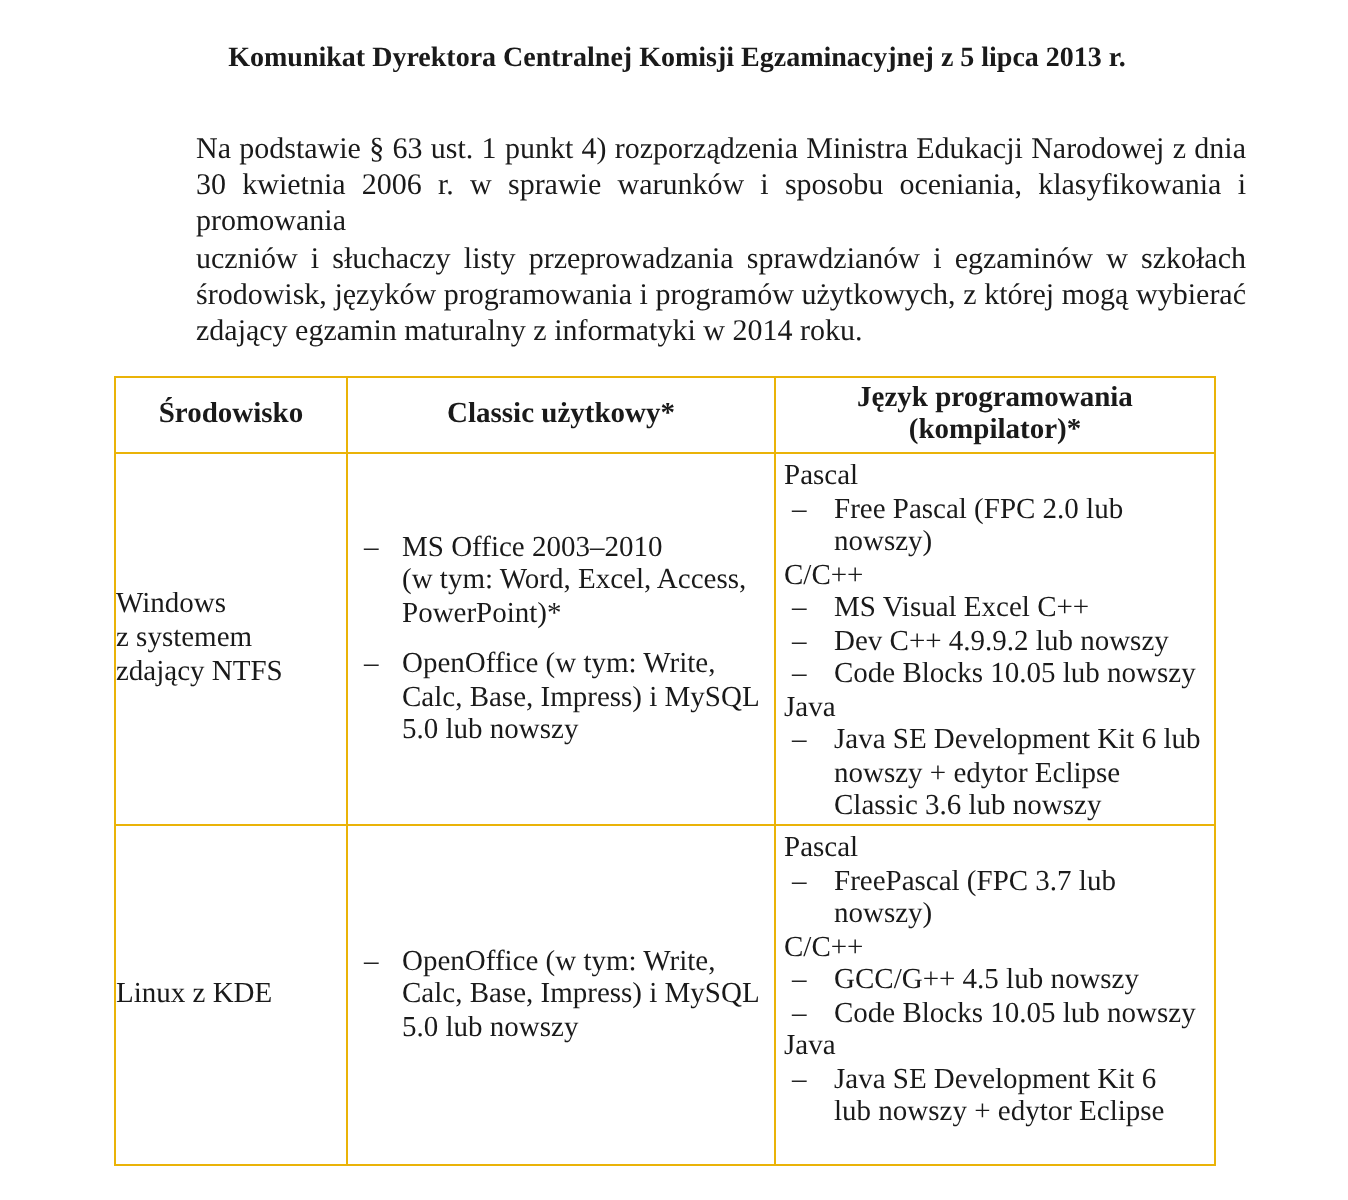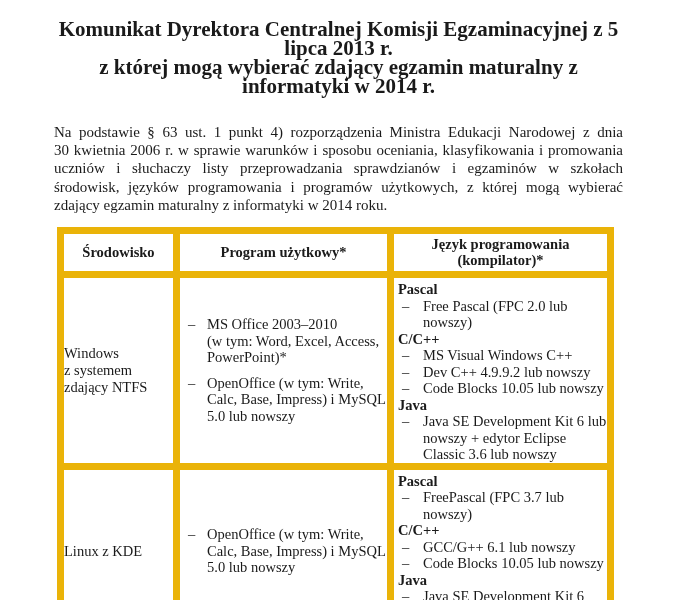--- a/index.html
+++ b/index.html
@@ -8,44 +8,45 @@
     overflow: hidden;
     background: #ffffff;
     color: #1a1a1a;
     font-family: "Liberation Serif", serif;
   }
   .page { padding: 20px 51px 0 54px; }
 
   .doc-title {
     font-weight: bold;
     text-align: center;
-    font-size: 21px;
+    font-size: 14px;
     line-height: 19px;
   }
 
   .intro {
     margin-top: 27px;
     font-size: 15px;
     line-height: 18.2px;
+    margin-left: 44px;
   }
   .jline { text-align: justify; text-align-last: justify; }
   .jline.last { text-align-last: left; }
 
   table.env-table {
     border-collapse: collapse;
     margin-top: 13px;
     margin-left: 3px;
     width: 550px;
     table-layout: fixed;
     font-size: 14.5px;
   }
   .env-table col.c1 { width: 116px; }
   .env-table col.c2 { width: 214px; }
   .env-table col.c3 { width: 220px; }
-  .env-table th, .env-table td { border: 7px solid #eab308; }
+  .env-table th, .env-table td { border: 1px solid #eab308; }
   .env-table th {
     font-weight: bold;
     text-align: center;
     vertical-align: middle;
     padding: 3px 2px;
     line-height: 15.5px;
     height: 36px;
   }
   .env-table td { vertical-align: middle; padding: 0; }
   tr.r1 td { height: 186px; }
@@ -57,50 +58,49 @@
     white-space: pre-line;
   }
   .prog-cell { line-height: 16.5px; }
   .lang-cell { vertical-align: top !important; padding-top: 3px !important; line-height: 16.5px; }
 
   .li { position: relative; padding-left: 29px; }
   .prog-cell .li { padding-left: 27px; }
   .li .dash { position: absolute; left: 8px; top: 0; }
   .li .li-text { display: block; white-space: pre-line; }
   .prog-cell .li + .li { margin-top: 9px; }
-  .cat { font-weight: bold; padding-left: 4px; }
+  .cat { font-weight: normal; padding-left: 4px; }
 </style>
 </head>
 <body>
 
 <div class="page">
 
   <div class="doc-title">
     <div>Komunikat Dyrektora Centralnej Komisji Egzaminacyjnej z 5 lipca 2013 r.</div>
-    <div>z której mogą wybierać zdający egzamin maturalny z informatyki w 2014 r.</div>
   </div>
 
   <div class="intro">
     <div class="jline">Na podstawie § 63 ust. 1 punkt 4) rozporządzenia Ministra Edukacji Narodowej z dnia</div>
     <div class="jline">30 kwietnia 2006 r. w sprawie warunków i sposobu oceniania, klasyfikowania i promowania</div>
     <div class="jline">uczniów i słuchaczy listy przeprowadzania sprawdzianów i egzaminów w szkołach</div>
     <div class="jline">środowisk, języków programowania i programów użytkowych, z której mogą wybierać</div>
     <div class="jline last">zdający egzamin maturalny z informatyki w 2014 roku.</div>
   </div>
 
   <table class="env-table">
     <colgroup>
         <col class="c1">
         <col class="c2">
         <col class="c3">
       </colgroup>
     <thead>
       <tr>
         <th>Środowisko</th>
-        <th>Program użytkowy*</th>
+        <th>Classic użytkowy*</th>
         <th>Język programowania (kompilator)*</th>
       </tr>
     </thead>
     <tbody>
       <tr class="r1">
         <td class="env-cell">Windows
 z systemem
 zdający NTFS</td>
         <td class="prog-cell">
           <div class="li">
@@ -119,21 +119,21 @@
         <td class="lang-cell">
           <div class="cat">Pascal</div>
           <div class="li">
             <span class="dash">–</span>
             <span class="li-text">Free Pascal (FPC 2.0 lub
 nowszy)</span>
           </div>
           <div class="cat">C/C++</div>
           <div class="li">
             <span class="dash">–</span>
-            <span class="li-text">MS Visual Windows C++</span>
+            <span class="li-text">MS Visual Excel C++</span>
           </div>
           <div class="li">
             <span class="dash">–</span>
             <span class="li-text">Dev C++ 4.9.9.2 lub nowszy</span>
           </div>
           <div class="li">
             <span class="dash">–</span>
             <span class="li-text">Code Blocks 10.05 lub nowszy</span>
           </div>
           <div class="cat">Java</div>
@@ -158,21 +158,21 @@
         <td class="lang-cell">
           <div class="cat">Pascal</div>
           <div class="li">
             <span class="dash">–</span>
             <span class="li-text">FreePascal (FPC 3.7 lub
 nowszy)</span>
           </div>
           <div class="cat">C/C++</div>
           <div class="li">
             <span class="dash">–</span>
-            <span class="li-text">GCC/G++ 6.1 lub nowszy</span>
+            <span class="li-text">GCC/G++ 4.5 lub nowszy</span>
           </div>
           <div class="li">
             <span class="dash">–</span>
             <span class="li-text">Code Blocks 10.05 lub nowszy</span>
           </div>
           <div class="cat">Java</div>
           <div class="li">
             <span class="dash">–</span>
             <span class="li-text">Java SE Development Kit 6
 lub nowszy + edytor Eclipse</span>

